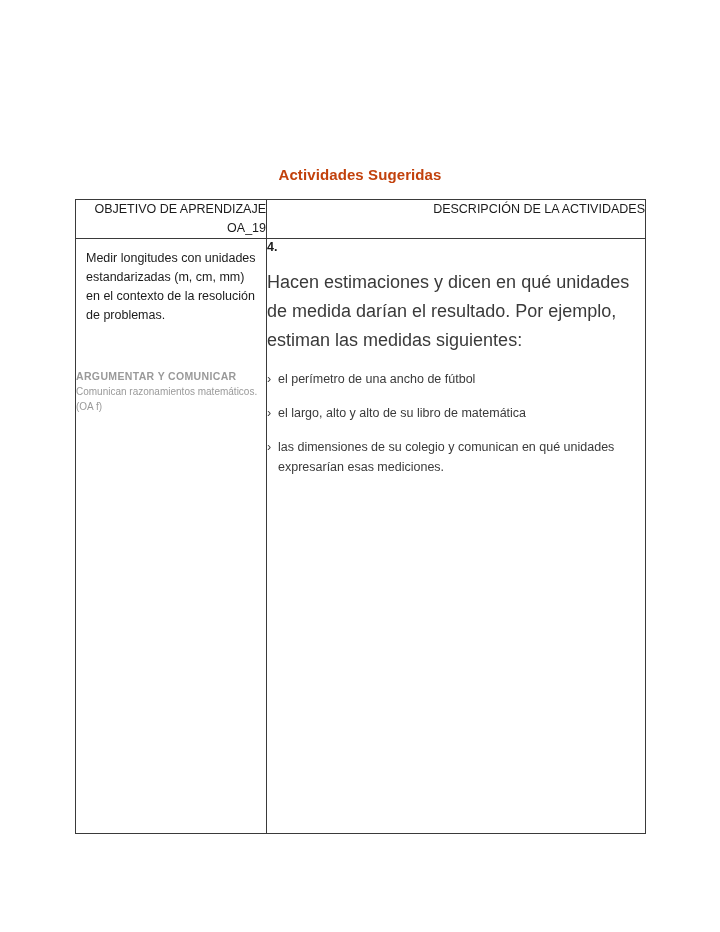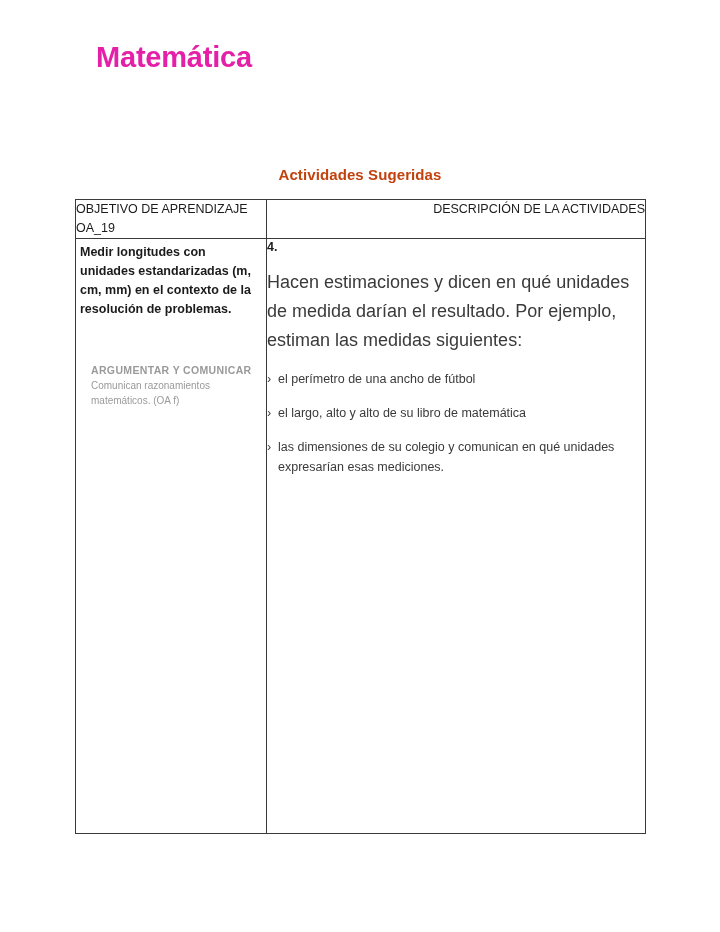--- a/index.html
+++ b/index.html
@@ -93,21 +93,21 @@
     padding: 0;
   }
   .col-left  { width: 191px; }
   .col-right { width: 379px; }
 
   .th-left {
     padding: 9px 8px 9px 9px;
     font-size: 12.5px;
     font-weight: normal;
     line-height: 1.5;
-    text-align: left;
+    text-align: right;
     color: #1b1b1b;
     height: 30px;
   }
   .th-right {
     padding: 9px 8px;
     font-size: 12.5px;
     font-weight: normal;
     line-height: 1.5;
     text-align: right;
     color: #1b1b1b;
@@ -117,30 +117,29 @@
   .td-left {
     padding: 11px 9px 10px 9px;
     height: 594px;
   }
   .td-right {
     padding: 11px 14px 10px 11px;
   }
 
   .oa-statement {
     font-size: 12.5px;
-    font-weight: bold;
+    font-weight: normal;
     line-height: 1.52;
     color: #1b1b1b;
-    margin: 4px;
+    margin: 10px;
   }
 
   .skill-block {
     margin-top: 44px;
     color: #9a9a9a;
-    margin-left: 15px;
   }
   .skill-heading {
     font-size: 10.5px;
     font-weight: bold;
     letter-spacing: 0.35px;
     line-height: 1.5;
     margin: 0;
   }
   .skill-text {
     font-size: 10px;
@@ -178,21 +177,20 @@
     position: absolute;
     left: 0;
     top: 0;
   }
 </style>
 </head>
 <body>
 
 <div class="header">
   <div class="brand-block">
-    <div class="brand-title">Matemática</div>
   </div>
 </div>
 
 <div class="section-title">Actividades Sugeridas</div>
 
 <div class="table-wrap">
   <table class="sheet">
     <colgroup>
       <col class="col-left">
       <col class="col-right">

